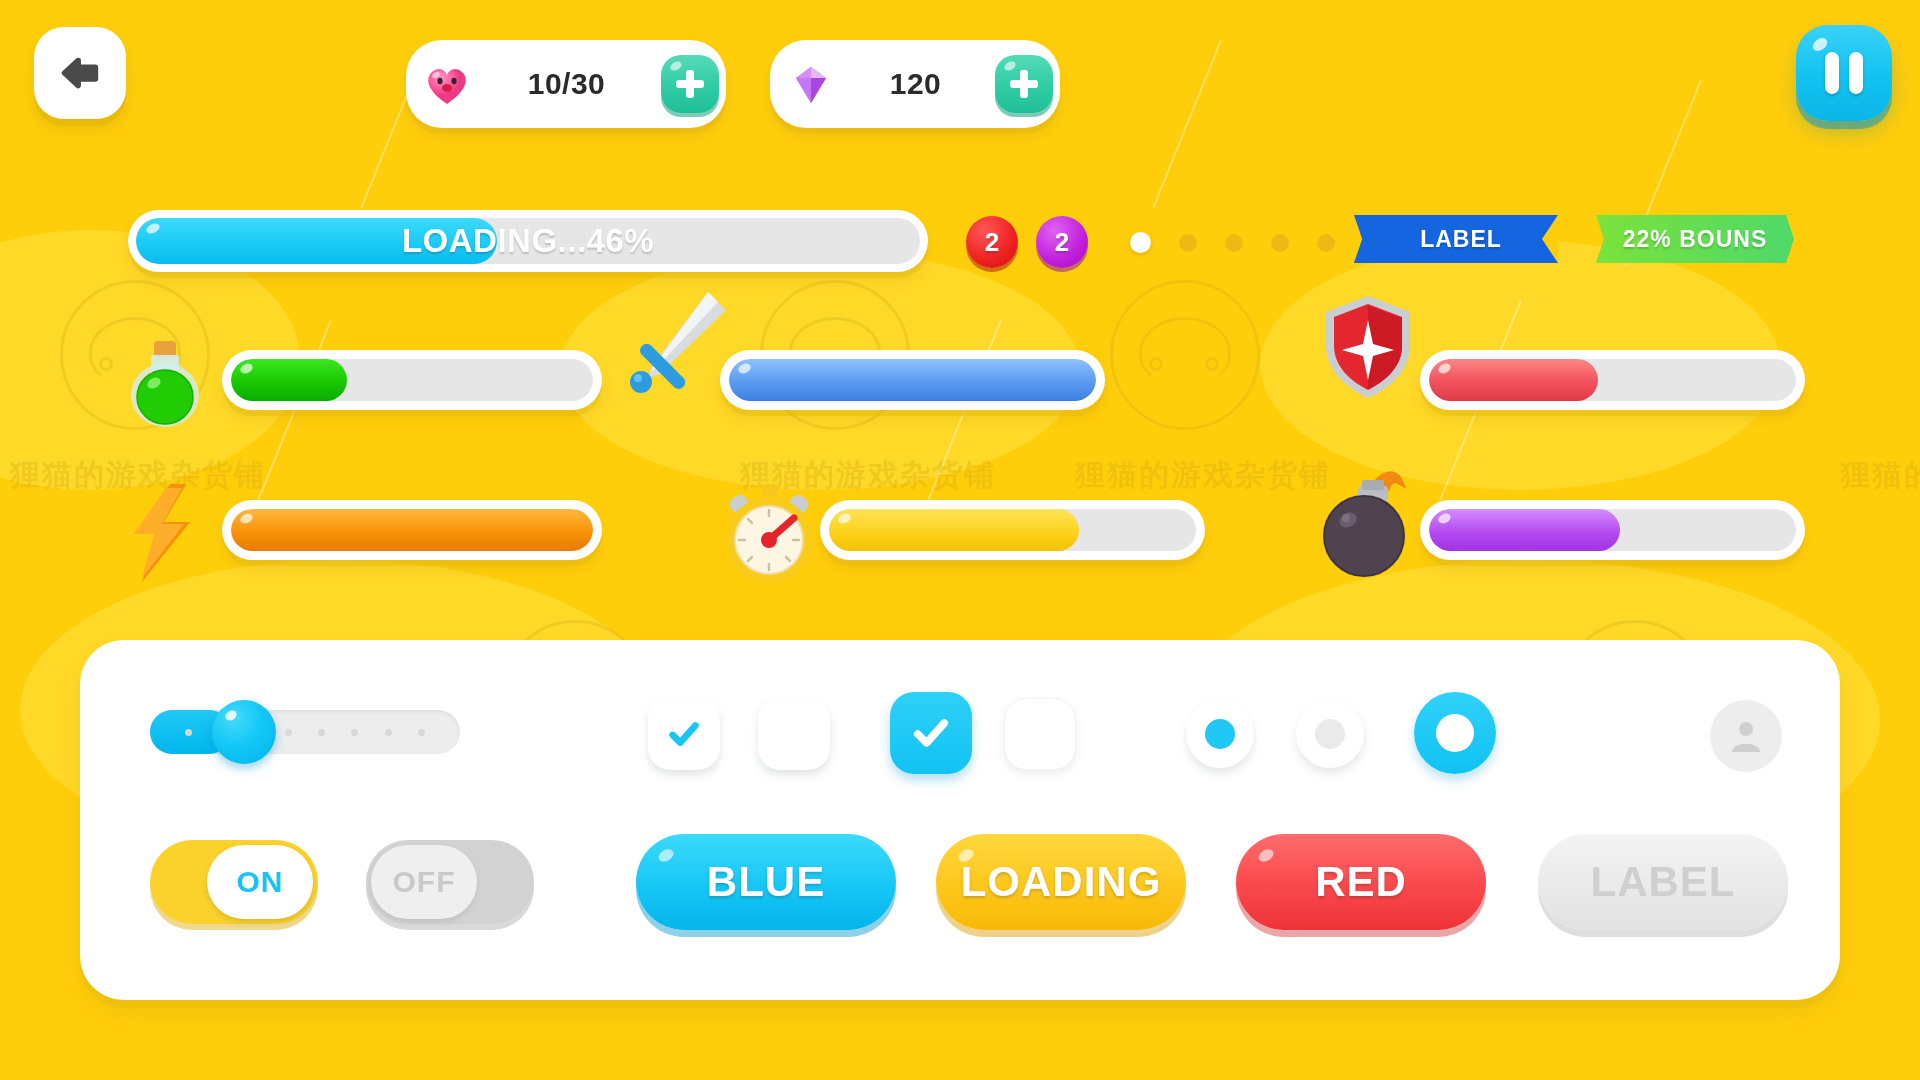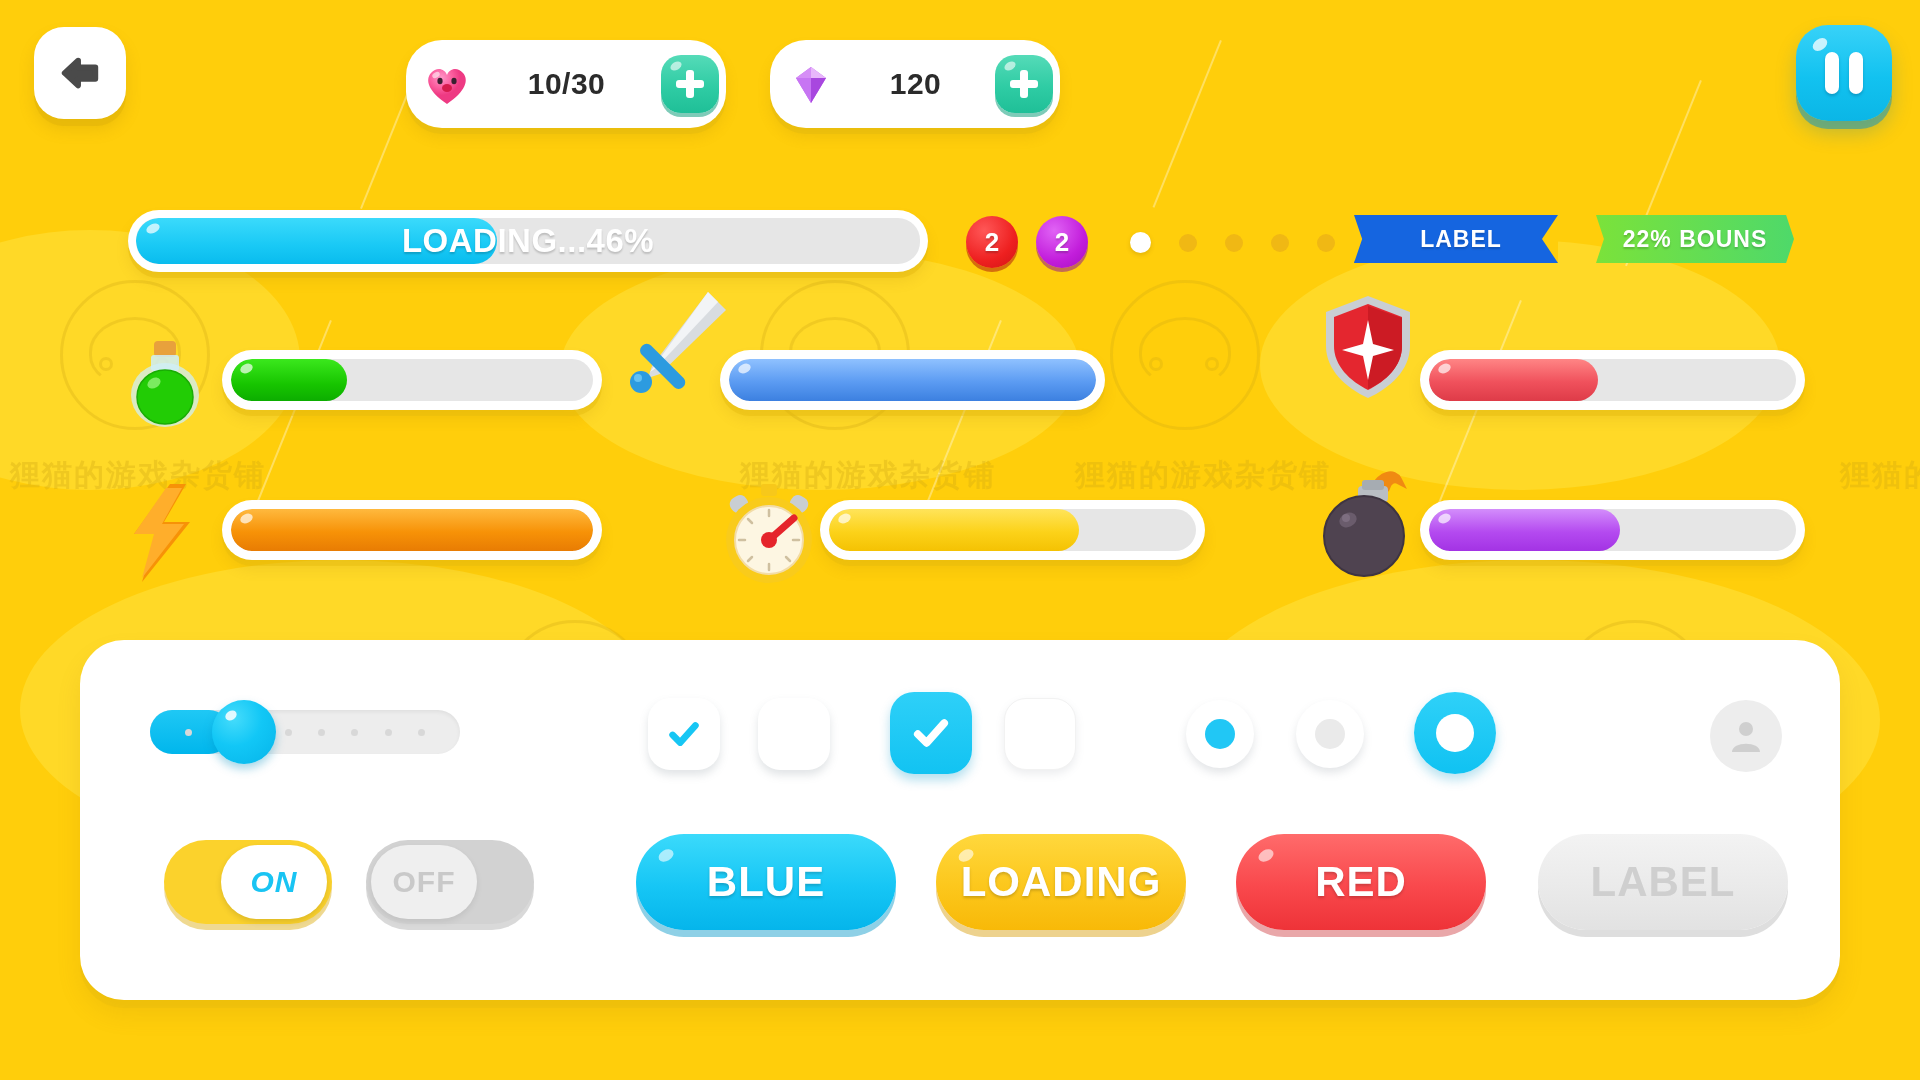--- a/index.html
+++ b/index.html
@@ -578,21 +578,21 @@
 <div class="radio" style="left:1186px;top:700px;width:68px;height:68px;">
   <span class="dotin" style="width:30px;height:30px;background:#21C7F5;"></span>
 </div>
 <div class="radio" style="left:1296px;top:700px;width:68px;height:68px;">
   <span class="dotin" style="width:30px;height:30px;background:#EAEAEA;"></span>
 </div>
 <div class="radio" style="left:1414px;top:692px;width:82px;height:82px;background:linear-gradient(180deg,#2FD1F8,#10C2F2);box-shadow:0 6px 11px rgba(0,150,200,.28);">
   <span class="dotin" style="width:38px;height:38px;background:#fff;"></span>
 </div>
 
-<div class="toggle on" style="left:164px;top:840px;font-style:italic;">
+<div class="toggle on" style="left:150px;top:840px;">
   <div class="knob">ON</div>
 </div>
 <div class="toggle off" style="left:366px;top:840px;">
   <div class="knob">OFF</div>
 </div>
 
 <div class="cta blue" style="left:636px;top:834px;width:260px;">
   <span class="gl"></span>
     <span>BLUE</span>
 </div>

